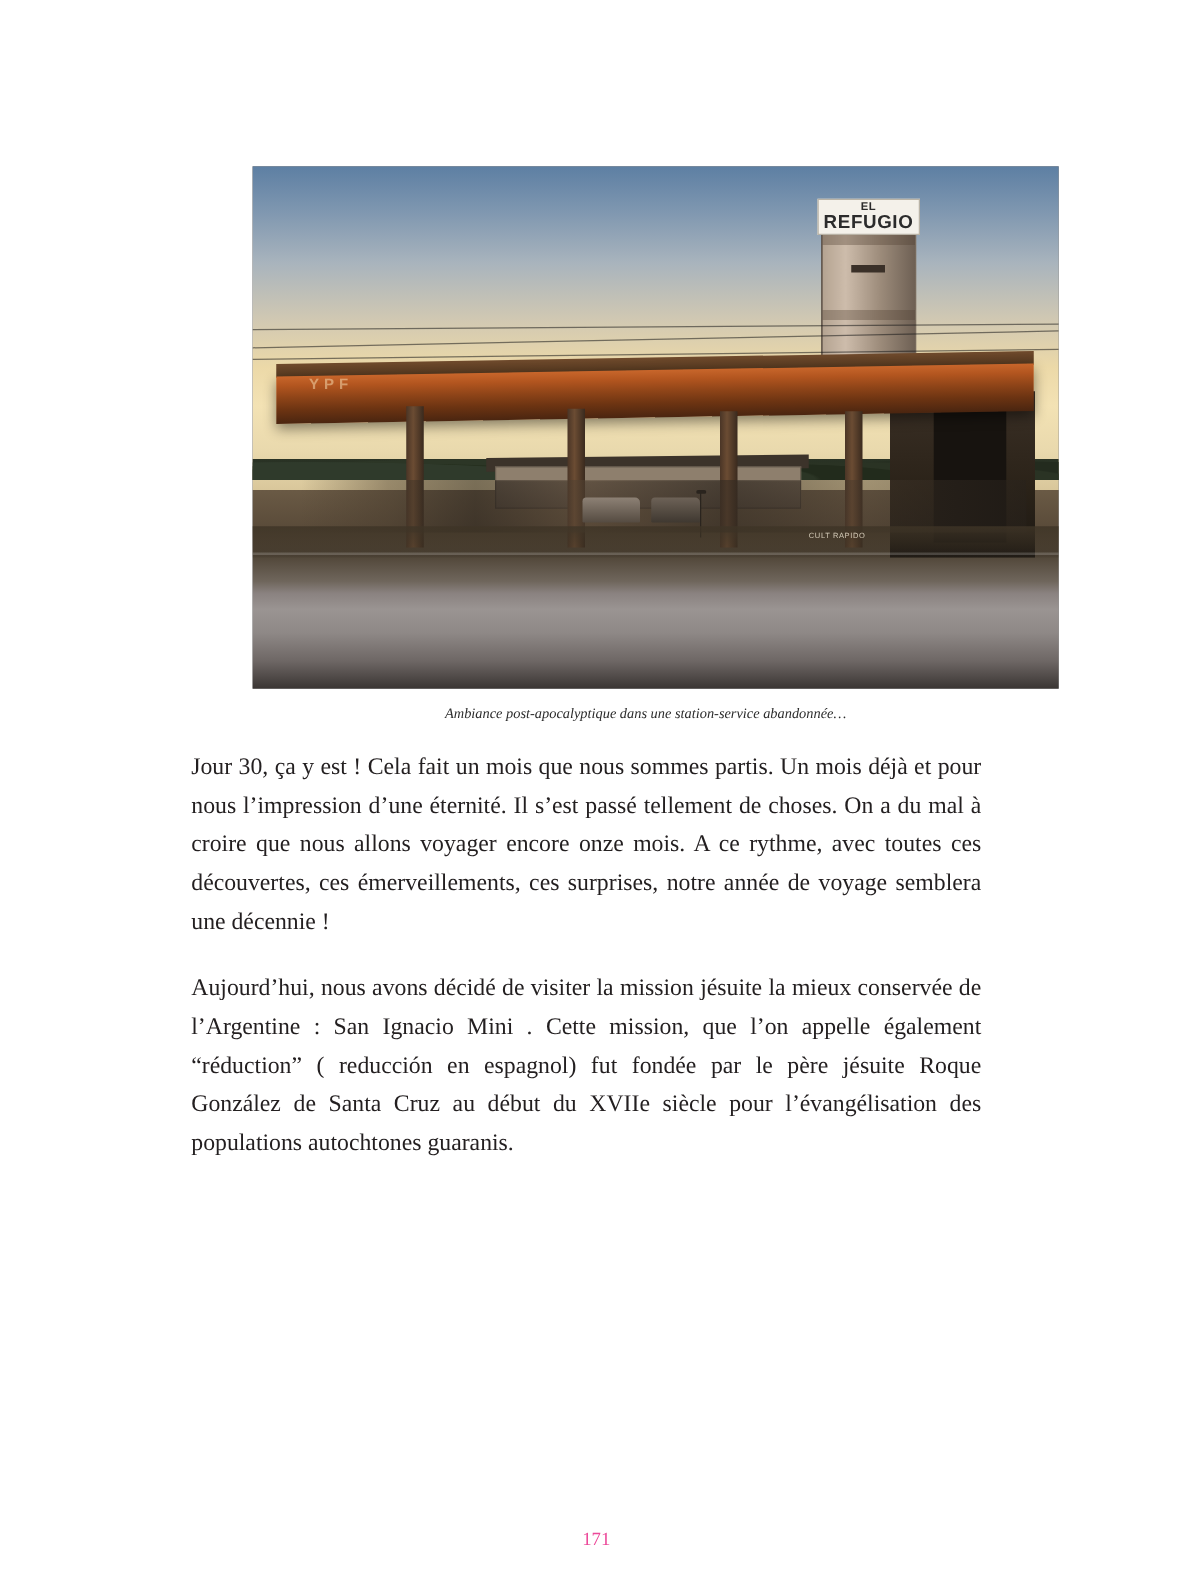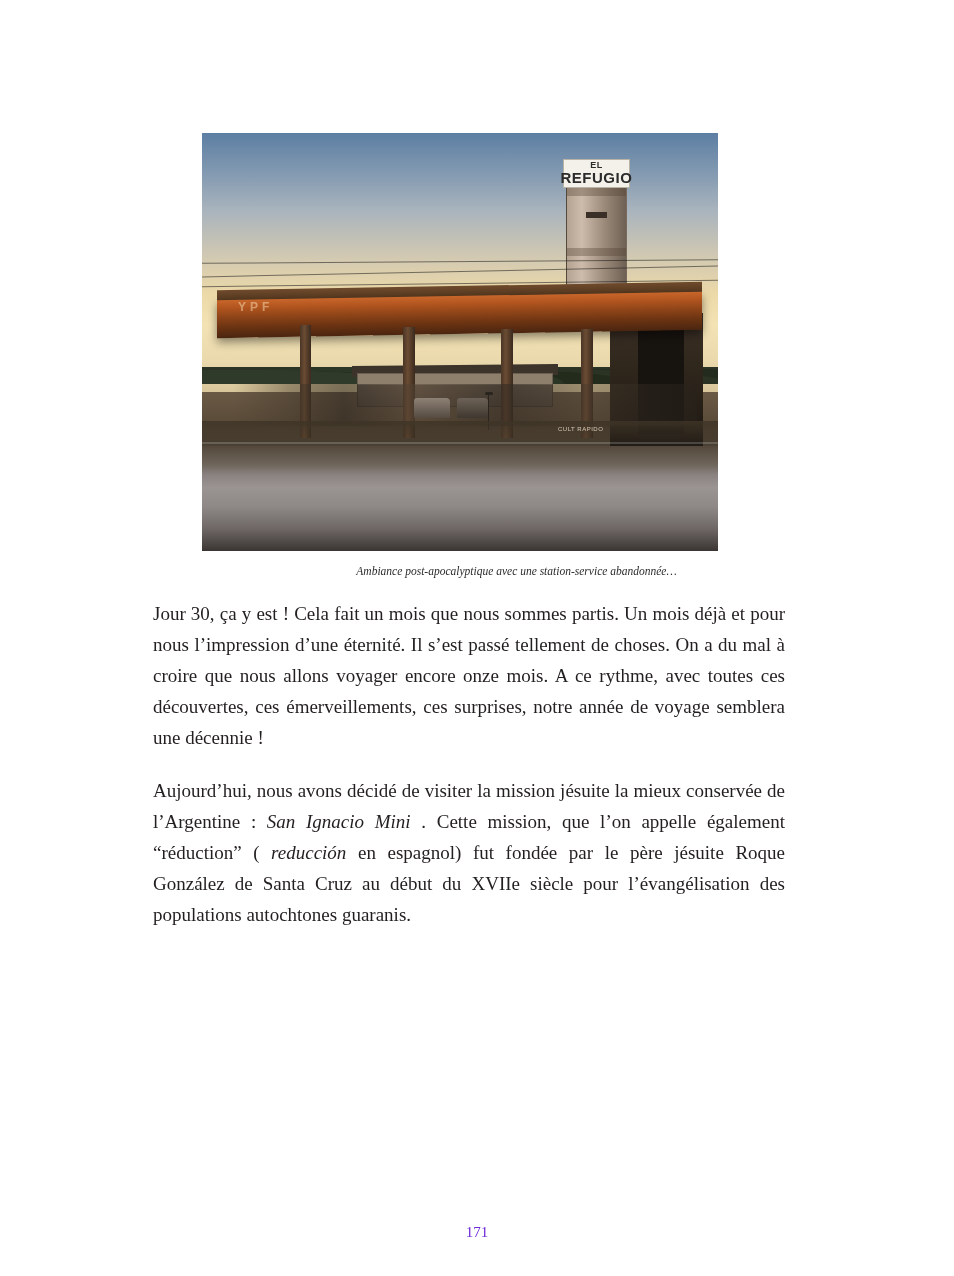--- a/index.html
+++ b/index.html
@@ -22,21 +22,21 @@
 
   
   .figure {
     position: absolute;
     left: 162px;
     top: 117px;
     width: 629px;
   }
   .photo {
     position: relative;
-    width: 516px;
+    width: 645px;
     height: 418px;
     overflow: hidden;
     background: #737373;
   }
 
   
   .sky {
     position: absolute;
     left: 0; top: 0; right: 0; height: 62%;
     background: linear-gradient(to bottom,
@@ -306,30 +306,30 @@
     margin: 0 0 22px 0;
     letter-spacing: 0.1px;
   }
   p.para {
     margin: 0 16px 22px 0;
     font-size: 19px;
     line-height: 31px;
     text-align: justify;
   }
   p.para:last-child { margin-bottom: 0; }
-  .it { font-style: italic; }
+  .it { }
 
   .folio {
     position: absolute;
     left: 0;
     right: 0;
     top: 1224px;
     text-align: center;
     font-size: 15px;
-    color: #6d28d9;
+    color: #ec4899;
   }
 </style>
 </head>
 <body>
 
 <div class="page">
 
   <figure class="figure">
     <div class="photo">
       <div class="sky"></div>
@@ -368,21 +368,21 @@
       <div class="pillar p4"></div>
 
       <div class="debris"></div>
       <div class="car car1"></div>
       <div class="car car2"></div>
       <div class="lamp"></div>
       <div class="foreground-grass"></div>
       <div class="tag">CULT RAPIDO</div>
       <div class="road-edge"></div>
     </div>
-    <figcaption class="caption">Ambiance post-apocalyptique avec une station-service abandonnée…</figcaption>
+    <figcaption class="caption">Ambiance post-apocalyptique dans une station-service abandonnée…</figcaption>
   </figure>
 
   <div class="body">
 
     <p class="para">Jour 30, ça y est ! Cela fait un mois que nous sommes partis. Un mois déjà et pour nous l’impression d’une éternité. Il s’est passé tellement de choses. On a du mal à croire que nous allons voyager encore onze mois. A ce rythme, avec toutes ces découvertes, ces émerveillements, ces surprises, notre année de voyage semblera une décennie !</p>
 
     <p class="para">
       <span>Aujourd’hui, nous avons décidé de visiter la mission jésuite la mieux conservée de l’Argentine : </span><span class="it">San Ignacio Mini</span><span> . Cette mission, que l’on appelle également “réduction” ( </span><span class="it">reducción</span><span> en espagnol) fut fondée par le père jésuite Roque González de Santa Cruz au début du XVIIe siècle pour l’évangélisation des populations autochtones guaranis.</span>
     </p>
   </div>

